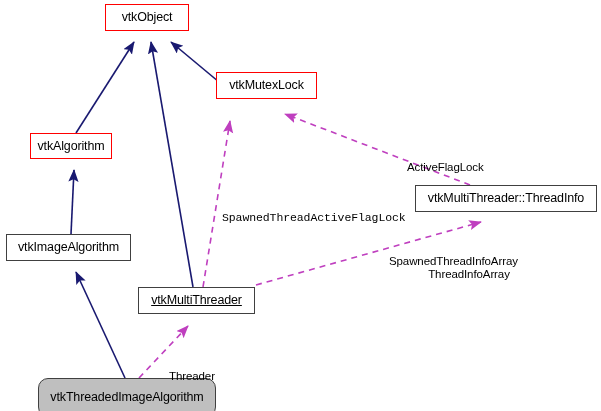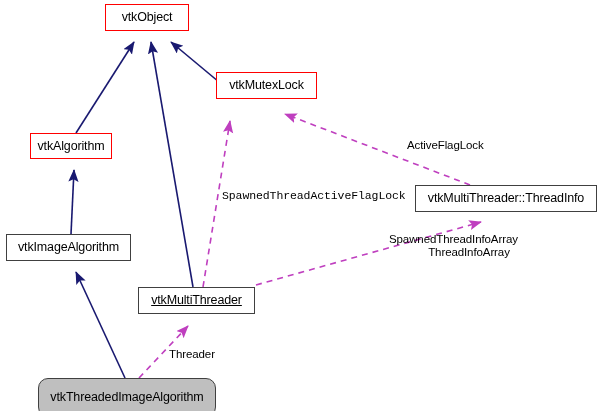--- a/index.html
+++ b/index.html
@@ -48,20 +48,21 @@
     border: 1.5px solid #404040;
     background: #bfbfbf;
   }
   .edge-label {
     position: absolute;
     font-size: 11.5px;
     line-height: 13px;
     color: #000000;
     white-space: nowrap;
     letter-spacing: -0.1px;
+    margin-top: 22px;
   }
   .edge-label.centered {
     text-align: center;
   }
 </style>
 </head>
 <body>
 
 <div id="diagram-root">
 

